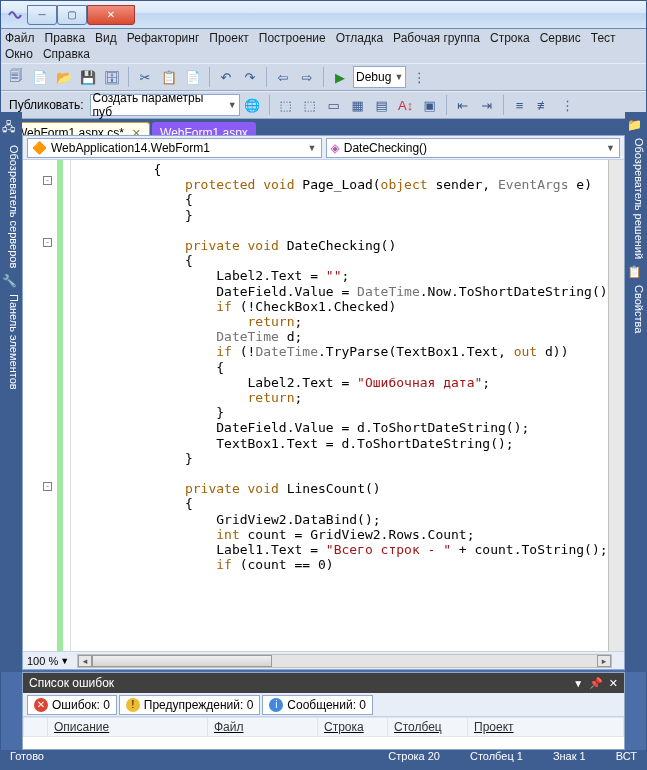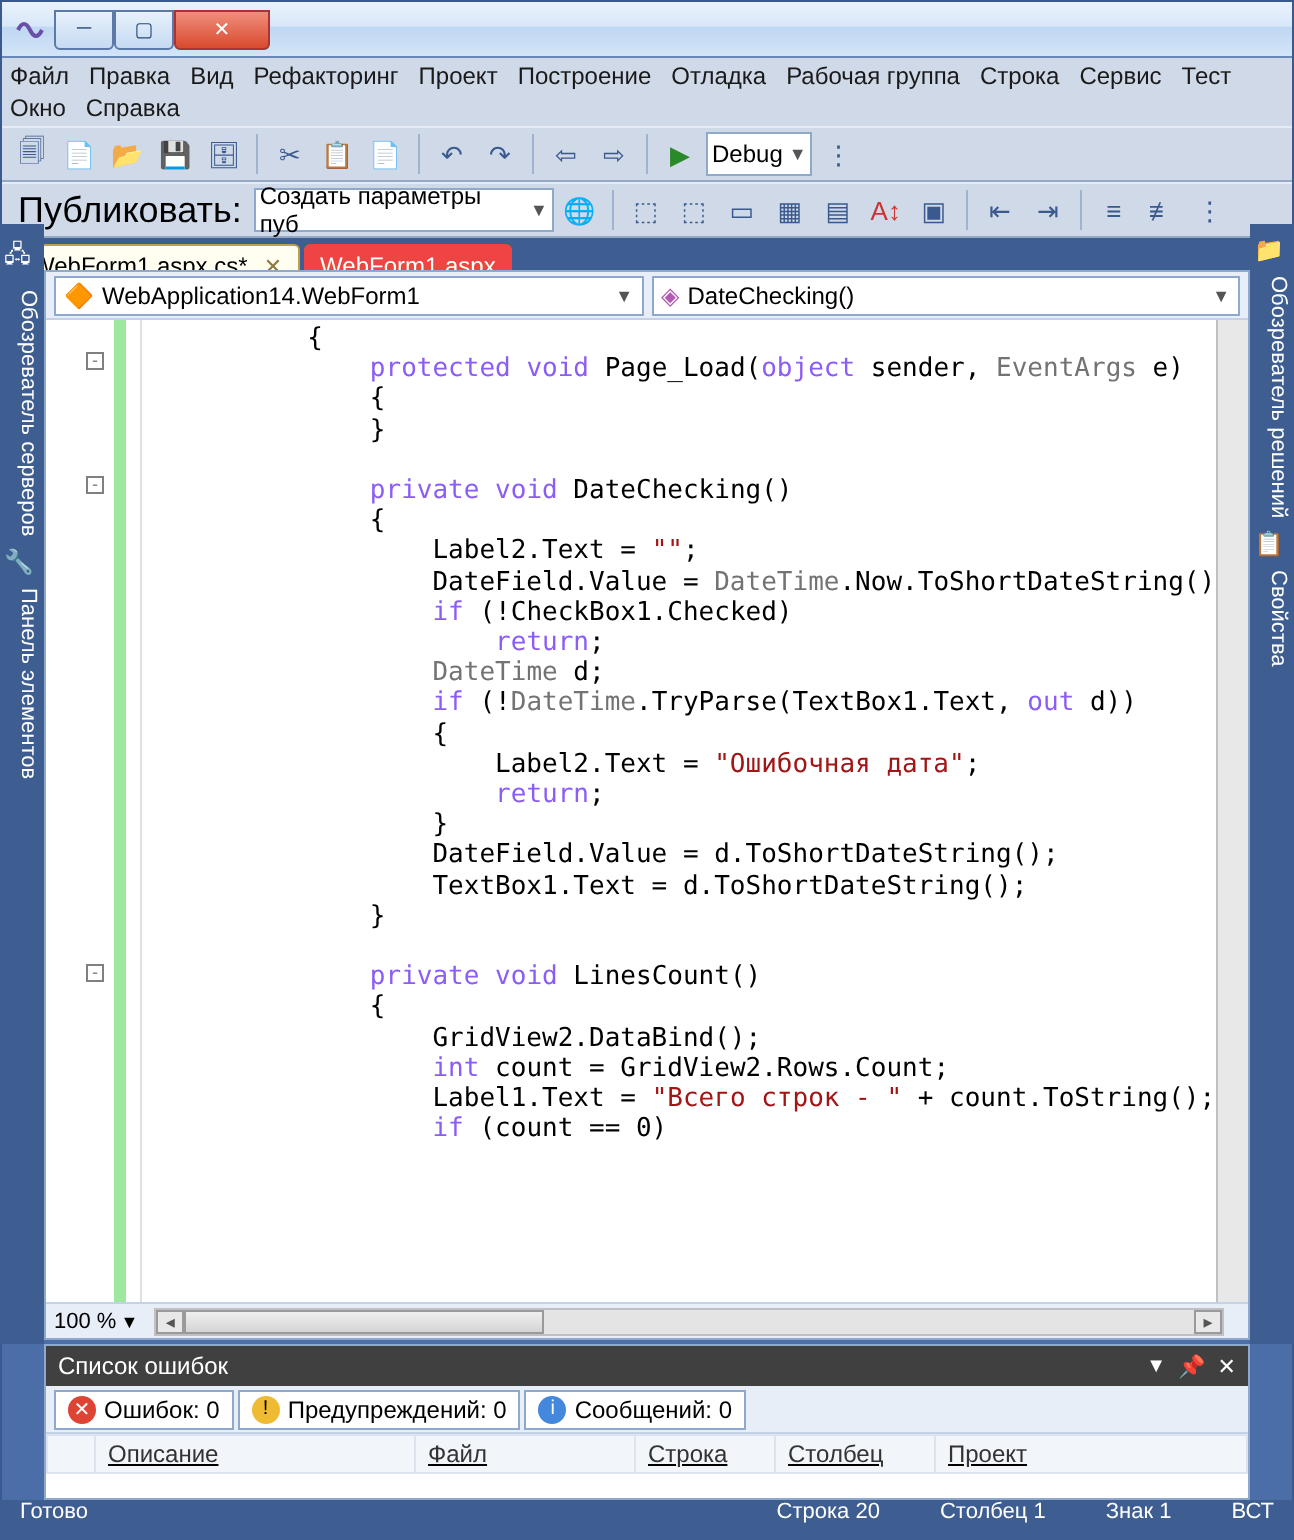--- a/index.html
+++ b/index.html
@@ -51,37 +51,37 @@
 }
 .tbtn {
   width: 22px; height: 22px;
   display: inline-flex; align-items:center; justify-content:center;
   border: 1px solid transparent;
   font-size: 13px; color: #3a5a8f;
 }
 .tsep { width:1px; height:20px; background:#9fb2cf; margin:0 3px; }
 .tdrop { display:flex; align-items:center; height:22px; border:1px solid #8fa9cc; background:#fff; padding:0 2px; font-size:12px;justify-content:center; }
 .tdrop .arrow { font-size:9px; margin-left:3px; color:#555; }
-.toolbar-label { font-size:18px; margin:1px 4px; }
+.toolbar-label { font-size:12px; margin:1px 4px; }
 .tabstrip {
   background: #3e5e91;
   height: 24px;
   display: flex; align-items: flex-end;
   padding: 0 6px;
   gap: 2px;
 }
 .filetab {
   height: 21px;
   padding: 2px 8px;
   font-size: 12px;
   display: flex; align-items: center; gap: 4px;
   border-radius: 3px 3px 0 0;
 }
 .filetab.active { background: #fffef0; color:#000; border:1px solid #c0a050; border-bottom:none; }
-.filetab.inactive { background: #ef4444; color:#fff; }
+.filetab.inactive { background: #8b5cf6; color:#fff; }
 .filetab .close-x { font-size:11px; color:#8a7a40; margin-left:4px; }
 .sidepanel {
   position: absolute;
   top: 112px;
   width: 22px;
   background: #3e5e91;
   color: #fff;
   writing-mode: vertical-rl;
   text-orientation: mixed;
   font-size: 11px;
@@ -113,21 +113,21 @@
 .navbar .combo .arrow { margin-left:auto; font-size:9px; color:#555; }
 .editor-wrap { flex:1; display:flex; overflow:hidden; background:#fff; }
 .gutter { width: 48px; background:#fff; border-right:1px solid #e0e0e0; position:relative; }
 .margin-strip { position:absolute; left:34px; top:0; width:6px; height:100%; background:#9fe89f; }
 .outline-box { position:absolute; font-size:9px; color:#808080; border:1px solid #808080; width:9px; height:9px; text-align:center; line-height:7px; }
 .code {
   flex:1; padding: 2px 6px 2px 20px; font-family: Consolas, monospace;
   font-size: 13px; line-height: 15.2px; white-space: pre; color:#000;
   overflow: hidden;
 }
-.kw { color:#8b5cf6; }
+.kw { color:#a16207; }
 .type { color:#737373; }
 .str { color:#a31515; }
 .zoombar {
   height: 18px; background:#e8eef8; border-top:1px solid #c5d2e6;
   display:flex; align-items:center; font-size:11px; padding:0 4px;
 }
 .zoombar .zoom { display:flex; align-items:center; gap:2px; }
 .h-scroll { flex:1; margin:0 8px; height:14px; background:#e4e4e4; border:1px solid #c0c0c0; position:relative; }
 .h-scroll .thumb { position:absolute; left:14px; top:0; width:180px; height:12px; background:linear-gradient(#f0f0f0,#d4d4d4); border:1px solid #9a9a9a; }
 .h-scroll .arr { position:absolute; top:0; width:14px; height:12px; background:#e8e8e8; border:1px solid #9a9a9a; font-size:9px; text-align:center; line-height:10px; color:#555; }

